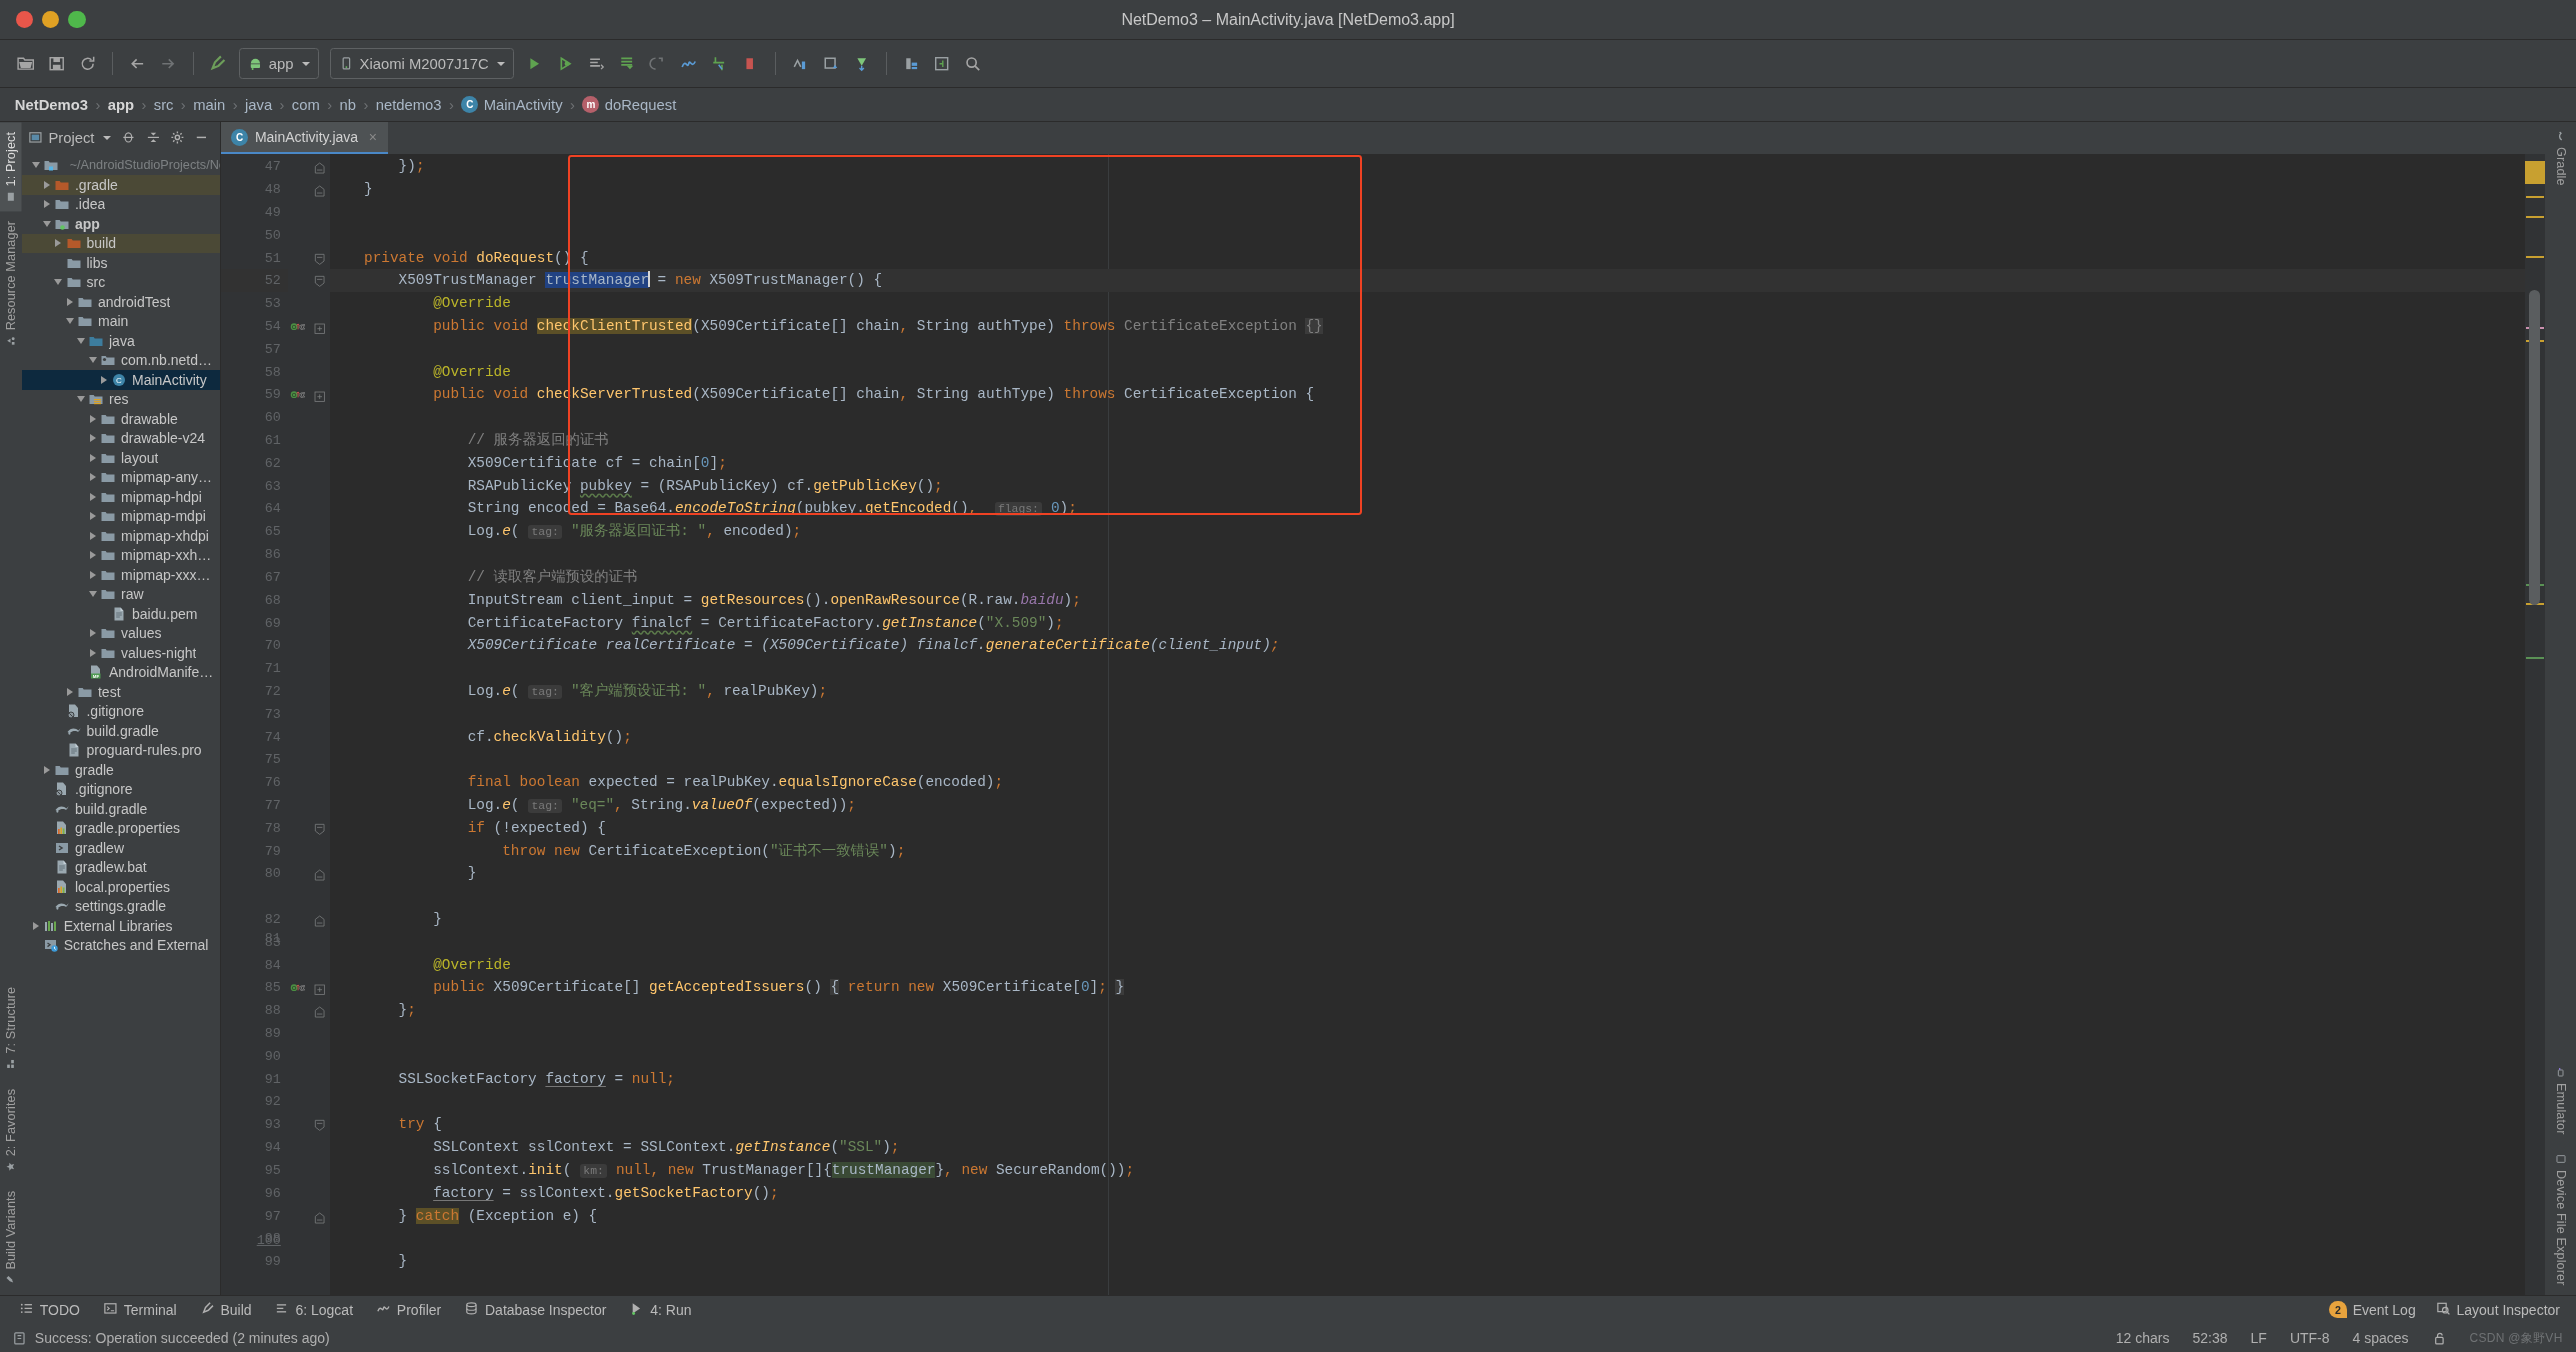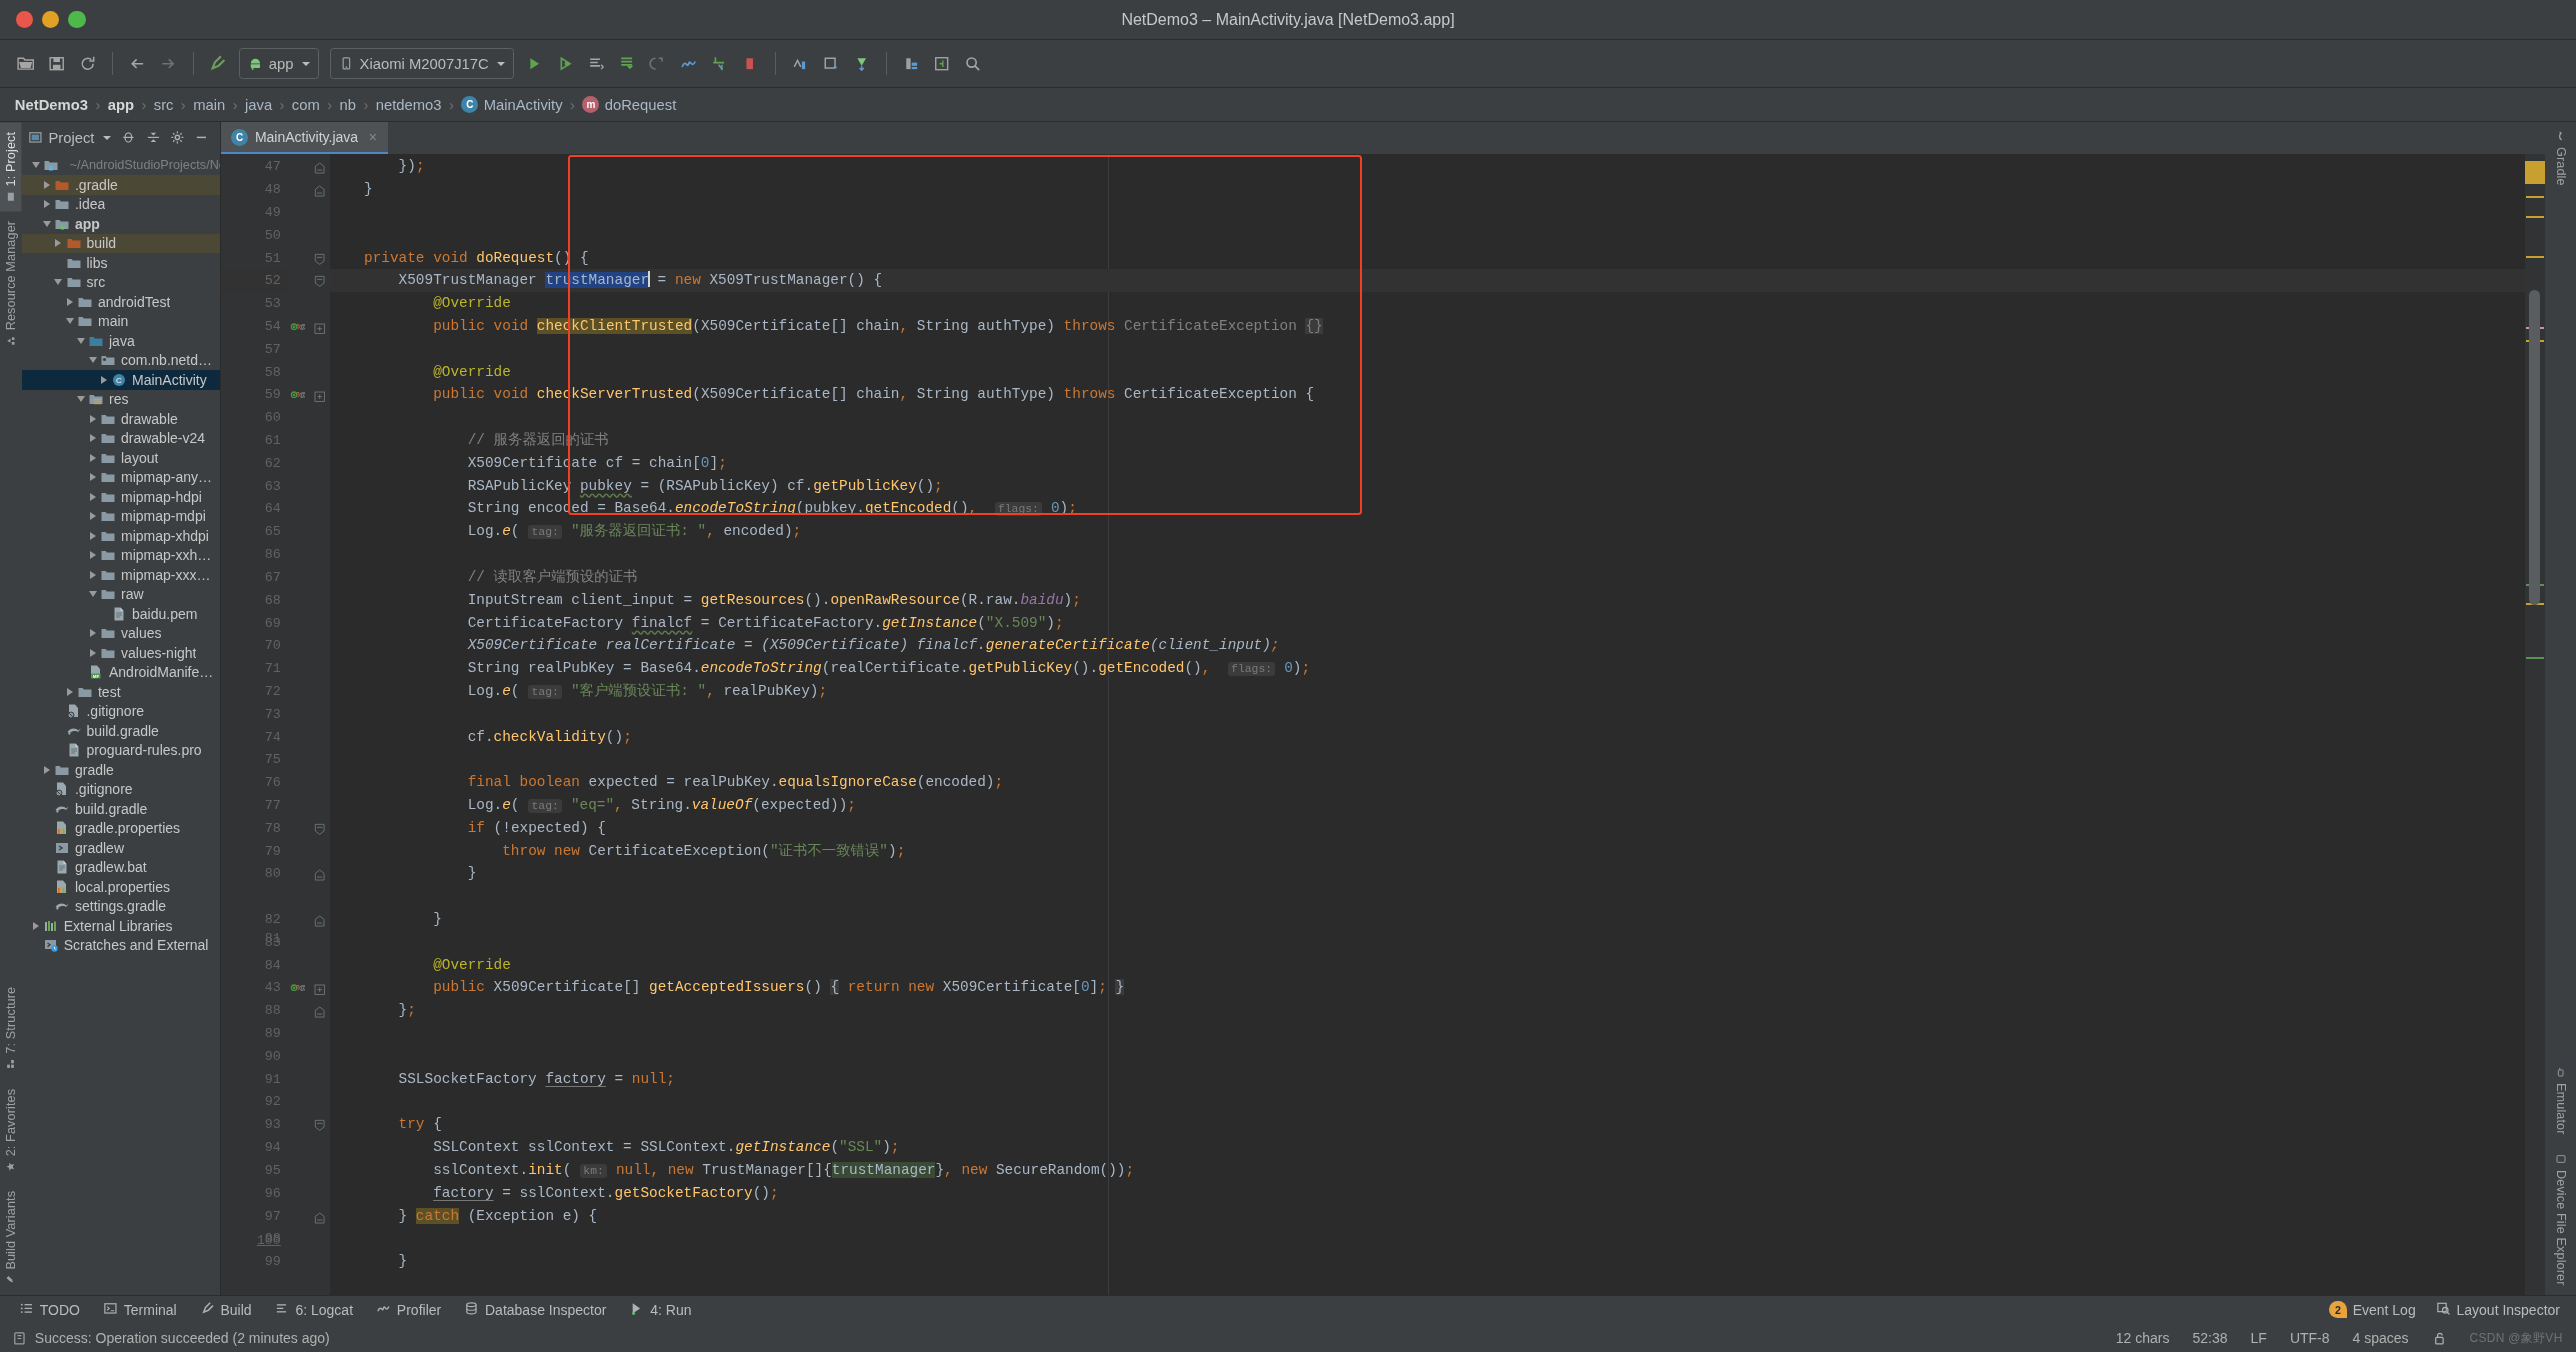--- a/index.html
+++ b/index.html
@@ -984,21 +984,21 @@
             <div class="ln" style="top: 594px;">75</div>
             <div class="ln" style="top: 617px;">76</div>
             <div class="ln" style="top: 640px;">77</div>
             <div class="ln" style="top: 663px;">78</div>
             <div class="ln" style="top: 686px;">79</div>
             <div class="ln" style="top: 708px;">80</div>
             <div class="ln" style="top: 773px;">81</div>
             <div class="ln" style="top: 754px;">82</div>
             <div class="ln" style="top: 777px;">83</div>
             <div class="ln" style="top: 800px;">84</div>
-            <div class="ln" style="top: 822px;">43</div>
+            <div class="ln" style="top: 822px;">85</div>
             <div class="ln" style="top: 845px;">88</div>
             <div class="ln" style="top: 868px;">89</div>
             <div class="ln" style="top: 891px;">90</div>
             <div class="ln" style="top: 914px;">91</div>
             <div class="ln" style="top: 936px;">92</div>
             <div class="ln" style="top: 959px;">93</div>
             <div class="ln" style="top: 982px;">94</div>
             <div class="ln" style="top: 1005px;">95</div>
             <div class="ln" style="top: 1028px;">96</div>
             <div class="ln" style="top: 1051px;">97</div>
@@ -1099,21 +1099,20 @@
             <div class="cl" style="top: 275px;">                <span class="cmt">// 服务器返回的证书</span></div>
             <div class="cl" style="top: 298px;">                X509Certificate cf = chain[<span class="num">0</span>]<span class="kw">;</span></div>
             <div class="cl" style="top: 321px;">                RSAPublicKey <span class="wavy">pubkey</span> = (RSAPublicKey) cf.<span class="mth">getPublicKey</span>()<span class="kw">;</span></div>
             <div class="cl" style="top: 343px;">                String encoded = Base64.<span class="mth ital">encodeToString</span>(pubkey.<span class="mth">getEncoded</span>()<span class="kw">,</span>  <span class="hintbox">flags:</span> <span class="num">0</span>)<span class="kw">;</span></div>
             <div class="cl" style="top: 366px;">                Log.<span class="mth ital">e</span>( <span class="hintbox">tag:</span> <span class="str">"服务器返回证书: "</span><span class="kw">,</span> encoded)<span class="kw">;</span></div>
             <div class="cl" style="top: 389px;"></div>
             <div class="cl" style="top: 412px;">                <span class="cmt">// 读取客户端预设的证书</span></div>
             <div class="cl" style="top: 435px;">                InputStream client_input = <span class="mth">getResources</span>().<span class="mth">openRawResource</span>(R.raw.<span class="fld ital">baidu</span>)<span class="kw">;</span></div>
             <div class="cl" style="top: 458px;">                CertificateFactory <span class="wavy">finalcf</span> = CertificateFactory.<span class="mth ital">getInstance</span>(<span class="str">"X.509"</span>)<span class="kw">;</span></div>
             <div class="cl" style="top: 480px; font-style: italic;">                X509Certificate realCertificate = (X509Certificate) finalcf.<span class="mth">generateCertificate</span>(client_input)<span class="kw">;</span></div>
-            <div class="cl" style="top: 503px;">                String realPubKey = Base64.<span class="mth ital">encodeToString</span>(realCertificate.<span class="mth">getPublicKey</span>().<span class="mth">getEncoded</span>()<span class="kw">,</span>  <span class="hintbox">flags:</span> <span class="num">0</span>)<span class="kw">;</span></div>
             <div class="cl" style="top: 526px;">                Log.<span class="mth ital">e</span>( <span class="hintbox">tag:</span> <span class="str">"客户端预设证书: "</span><span class="kw">,</span> realPubKey)<span class="kw">;</span></div>
             <div class="cl" style="top: 549px;"></div>
             <div class="cl" style="top: 572px;">                cf.<span class="mth">checkValidity</span>()<span class="kw">;</span></div>
             <div class="cl" style="top: 594px;"></div>
             <div class="cl" style="top: 617px;">                <span class="kw">final</span> <span class="kw">boolean</span> expected = realPubKey.<span class="mth">equalsIgnoreCase</span>(encoded)<span class="kw">;</span></div>
             <div class="cl" style="top: 640px;">                Log.<span class="mth ital">e</span>( <span class="hintbox">tag:</span> <span class="str">"eq="</span><span class="kw">,</span> String.<span class="mth ital">valueOf</span>(expected))<span class="kw">;</span></div>
             <div class="cl" style="top: 663px;">                <span class="kw">if</span> (!expected) {</div>
             <div class="cl" style="top: 686px;">                    <span class="kw">throw</span> <span class="kw">new</span> CertificateException(<span class="str">"证书不一致错误"</span>)<span class="kw">;</span></div>
             <div class="cl" style="top: 708px;">                }</div>
             <div class="cl" style="top: 731px;"></div>

